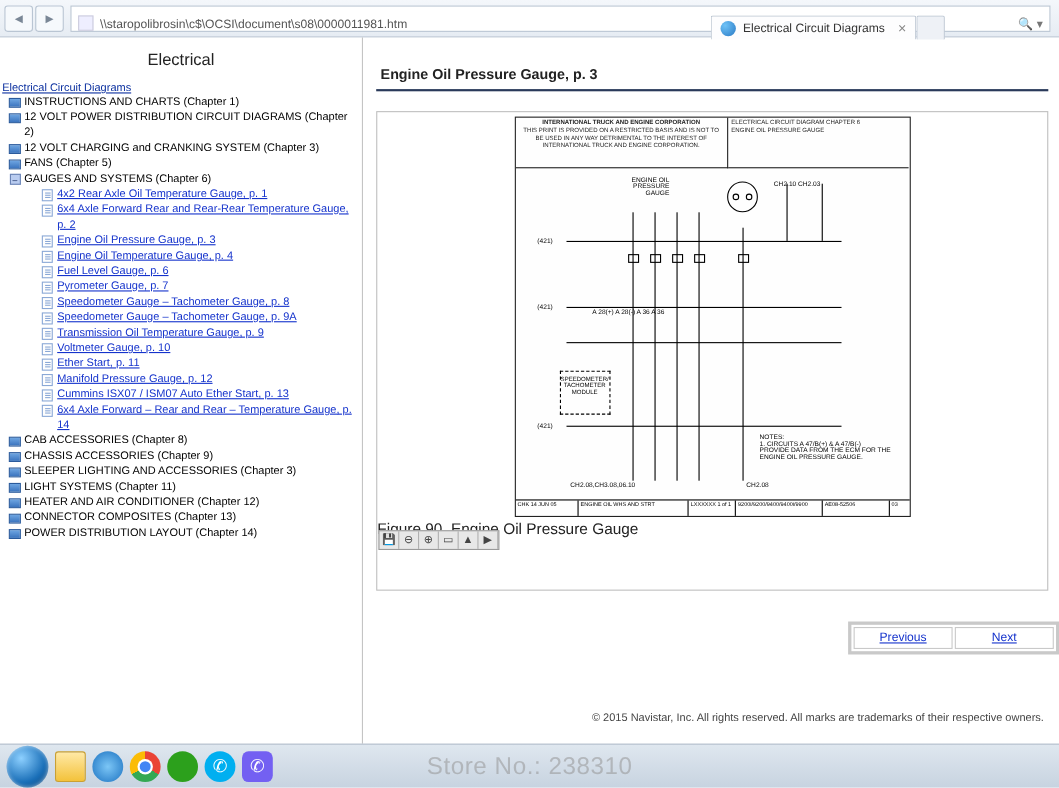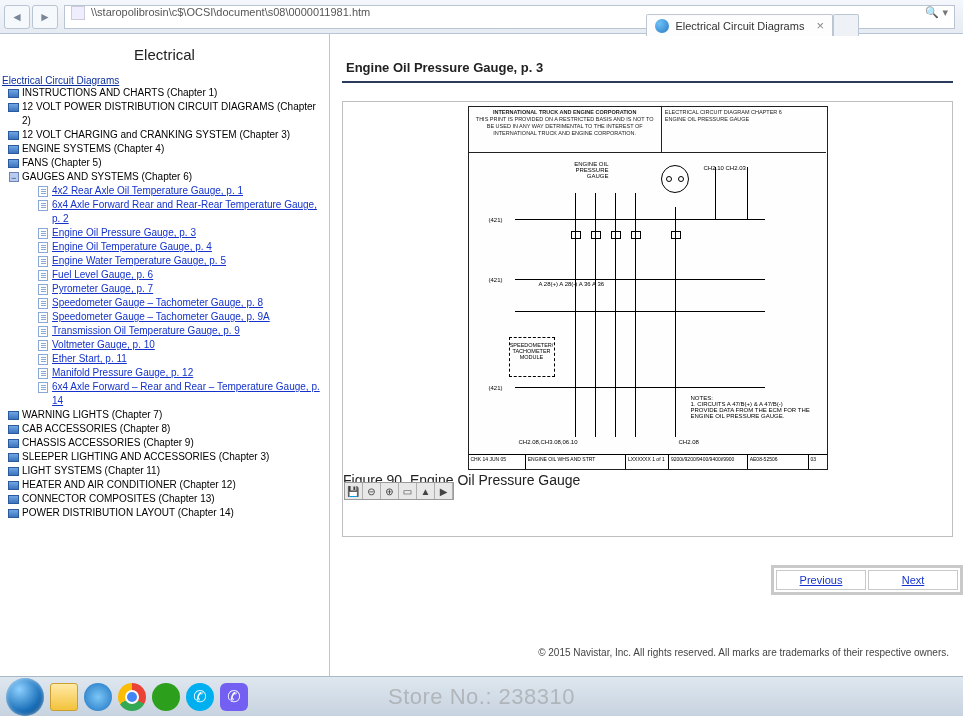--- a/index.html
+++ b/index.html
@@ -1,21 +1,21 @@
 <!DOCTYPE html>
 <html><head>
 <meta charset="utf-8">
 <style>
 * { box-sizing: border-box; margin: 0; padding: 0; }
 body { font-family: "Segoe UI", Tahoma, sans-serif; font-size: 11px; background: #fff; overflow: hidden; width: 963px; height: 716px; }
 
 
 .browser-bar { height: 34px; background: linear-gradient(#f4f7fb,#e6ecf3); border-bottom: 1px solid #b9c5d3; display: flex; align-items: center; padding: 0 4px; gap: 2px;}
 .nav-btn { width: 26px; height: 24px; border: 1px solid #b9c5d3; background: #f6f9fc; border-radius: 3px; display: flex; align-items: center; justify-content: center; color: #7a8796; font-size: 12px; }
-.url-box { flex: 1; height: 24px; border: 1px solid #b9c5d3; background: #fff; display: flex; align-items: flex-start; padding: 0 6px; color: #555; font-size: 11px; margin: 0 4px;}
+.url-box { flex: 1; height: 24px; border: 1px solid #b9c5d3; background: #fff; display: flex; align-items: flex-end; padding: 0 6px; color: #555; font-size: 11px; margin: 0 4px;}
 .url-box .page-icon { width: 14px; height: 14px; background: #eef; border: 1px solid #ccd; margin-right: 6px;}
 .url-box .mag { margin-left: auto; color: #777; font-size: 11px;}
 .tab-bar { position: absolute; top: 14px; right: 104px; display: flex; align-items: center; }
 .tab { background: #fdfdfe; border: 1px solid #bcc6d2; border-bottom: none; height: 22px; display: flex; align-items: center; padding: 0 8px; font-size: 11px; color: #333; gap: 6px; border-radius: 2px 2px 0 0;}
 .tab .favicon { width: 14px; height: 14px; background: radial-gradient(circle at 30% 30%,#6ec2f7,#2a7ac5); border-radius: 50%;}
 .tab-close { color: #888; font-size: 13px; margin-left: 6px;}
 .blank-tab { width: 26px; height: 22px; border: 1px solid #bcc6d2; border-bottom: none; background: #eef1f6; border-radius: 2px 2px 0 0;}
 
 
 .viewport { position: absolute; top: 34px; left: 0; right: 0; bottom: 40px; display: flex; }
@@ -103,47 +103,45 @@
 
 <div class="viewport">
   <div class="sidebar">
     <div class="sidebar-title">Electrical</div>
     <div class="tree">
       <a class="root-link" href="#">Electrical Circuit Diagrams</a>
       <ul id="chapters-before">
           <li><span class="book-icon"></span><span class="chapter">INSTRUCTIONS AND CHARTS (Chapter 1)</span></li>
           <li><span class="book-icon"></span><span class="chapter">12 VOLT POWER DISTRIBUTION CIRCUIT DIAGRAMS (Chapter 2)</span></li>
           <li><span class="book-icon"></span><span class="chapter">12 VOLT CHARGING and CRANKING SYSTEM (Chapter 3)</span></li>
-          <li><span class="book-icon"></span><span class="chapter">ENGINE SYSTEMS (Chapter 4)</span></li>
           <li><span class="book-icon"></span><span class="chapter">FANS (Chapter 5)</span></li>
         </ul>
       <ul>
         <li>
           <span class="node-icon minus"></span>
           <span class="chapter">GAUGES AND SYSTEMS (Chapter 6)</span>
           <ul id="pages-list">
               <li class="pg-li"><span class="page-ico"></span><a class="pg-link" href="#">4x2 Rear Axle Oil Temperature Gauge, p. 1</a></li>
               <li class="pg-li"><span class="page-ico"></span><a class="pg-link" href="#">6x4 Axle Forward Rear and Rear-Rear Temperature Gauge, p. 2</a></li>
               <li class="pg-li"><span class="page-ico"></span><a class="pg-link" href="#">Engine Oil Pressure Gauge, p. 3</a></li>
               <li class="pg-li"><span class="page-ico"></span><a class="pg-link" href="#">Engine Oil Temperature Gauge, p. 4</a></li>
-              <li class="pg-li"><span class="page-ico"></span><a class="pg-link" href="#">Engine Water Temperature Gauge, p. 5</a></li>
               <li class="pg-li"><span class="page-ico"></span><a class="pg-link" href="#">Fuel Level Gauge, p. 6</a></li>
               <li class="pg-li"><span class="page-ico"></span><a class="pg-link" href="#">Pyrometer Gauge, p. 7</a></li>
               <li class="pg-li"><span class="page-ico"></span><a class="pg-link" href="#">Speedometer Gauge – Tachometer Gauge, p. 8</a></li>
               <li class="pg-li"><span class="page-ico"></span><a class="pg-link" href="#">Speedometer Gauge – Tachometer Gauge, p. 9A</a></li>
               <li class="pg-li"><span class="page-ico"></span><a class="pg-link" href="#">Transmission Oil Temperature Gauge, p. 9</a></li>
               <li class="pg-li"><span class="page-ico"></span><a class="pg-link" href="#">Voltmeter Gauge, p. 10</a></li>
               <li class="pg-li"><span class="page-ico"></span><a class="pg-link" href="#">Ether Start, p. 11</a></li>
               <li class="pg-li"><span class="page-ico"></span><a class="pg-link" href="#">Manifold Pressure Gauge, p. 12</a></li>
+              <li class="pg-li"><span class="page-ico"></span><a class="pg-link" href="#">Cummins ISX07 / ISM07 Auto Ether Start, p. 13</a></li>
               <li class="pg-li"><span class="page-ico"></span><a class="pg-link" href="#">6x4 Axle Forward – Rear and Rear – Temperature Gauge, p. 14</a></li>
             </ul>
         </li>
       </ul>
       <ul id="chapters-after">
-          <li><span class="book-icon"></span><span class="chapter">WARNING LIGHTS (Chapter 7)</span></li>
           <li><span class="book-icon"></span><span class="chapter">CAB ACCESSORIES (Chapter 8)</span></li>
           <li><span class="book-icon"></span><span class="chapter">CHASSIS ACCESSORIES (Chapter 9)</span></li>
           <li><span class="book-icon"></span><span class="chapter">SLEEPER LIGHTING AND ACCESSORIES (Chapter 3)</span></li>
           <li><span class="book-icon"></span><span class="chapter">LIGHT SYSTEMS (Chapter 11)</span></li>
           <li><span class="book-icon"></span><span class="chapter">HEATER AND AIR CONDITIONER (Chapter 12)</span></li>
           <li><span class="book-icon"></span><span class="chapter">CONNECTOR COMPOSITES (Chapter 13)</span></li>
           <li><span class="book-icon"></span><span class="chapter">POWER DISTRIBUTION LAYOUT (Chapter 14)</span></li>
         </ul>
     </div>
   </div>

